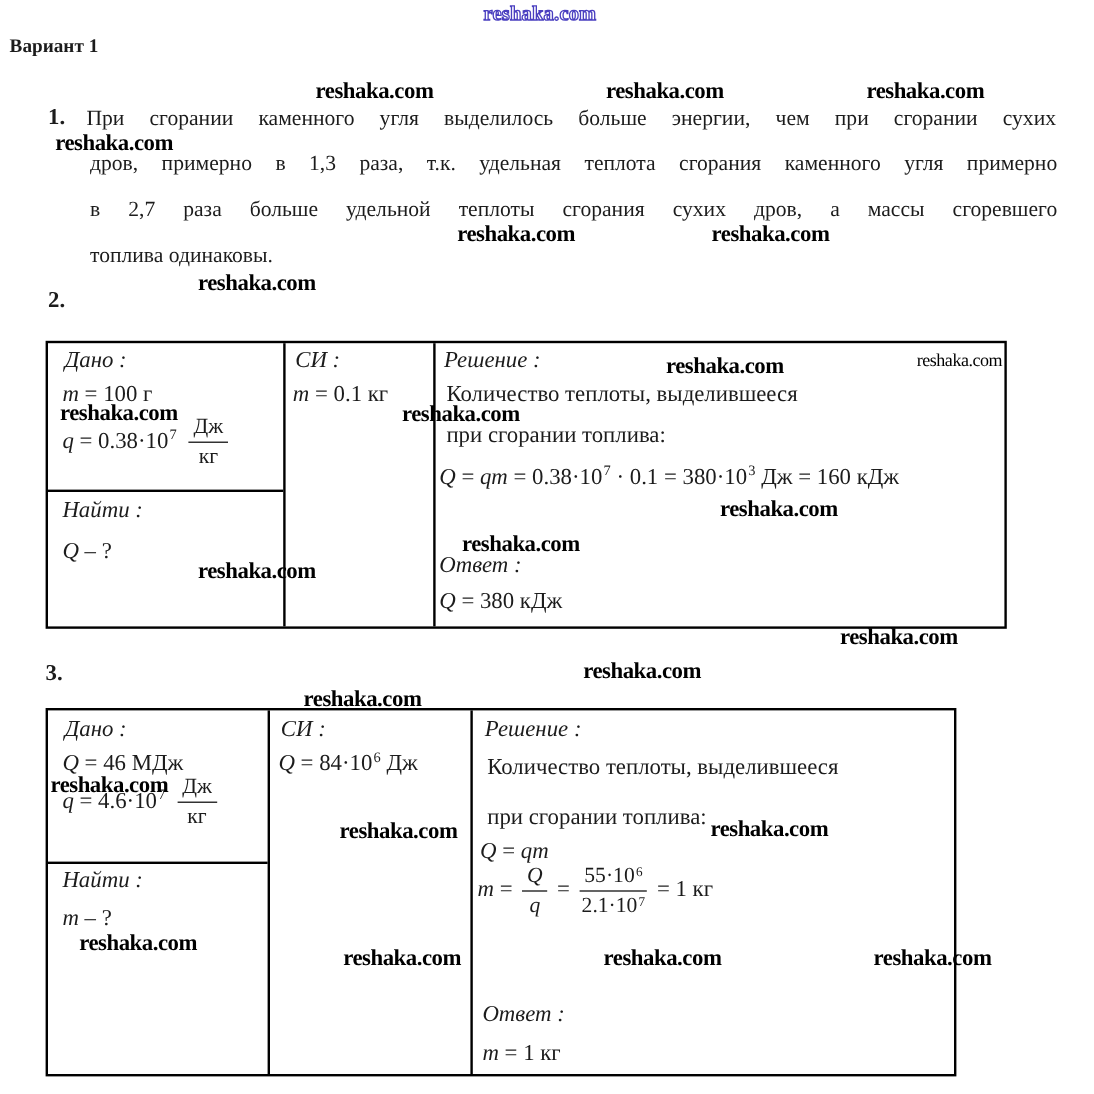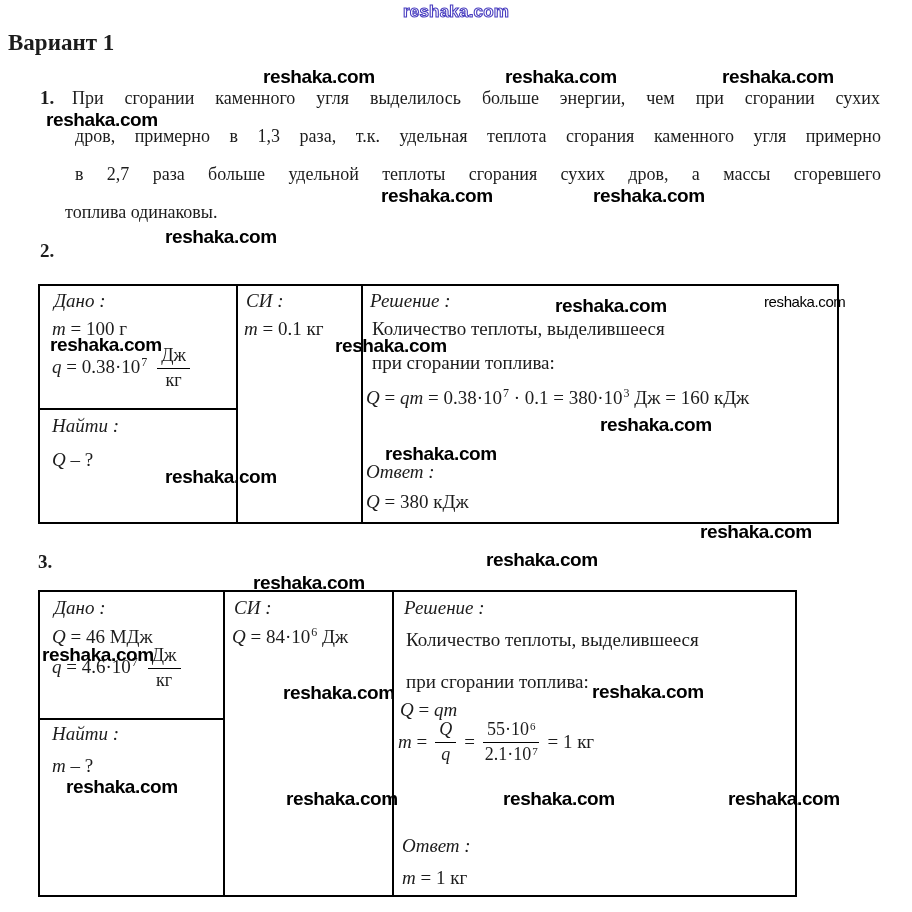--- a/index.html
+++ b/index.html
@@ -2,39 +2,39 @@
 <html><head>
 <meta charset="utf-8">
 <style>
   html,body{margin:0;padding:0}
   body{
     width:912px;height:912px;position:relative;background:#ffffff;
     font-family:"Liberation Serif",serif;color:#1c1c1c;overflow:hidden;
   }
   
   .wm{
-    position:absolute;font-family:Liberation Sans, sans-serif;font-weight:700;
+    position:absolute;font-family:Liberation Serif, serif;font-weight:700;
     letter-spacing:-0.4px;color:#000;white-space:nowrap;line-height:1.05;z-index:5;
   }
   .wm-outline{
     color:transparent;-webkit-text-stroke:1.1px #4a3fc0;letter-spacing:0.2px;
   }
   
-  .variant{position:absolute;left:8px;top:30px;font-weight:700;font-size:23px}
+  .variant{position:absolute;left:8px;top:30px;font-weight:700;font-size:16px}
   .num{position:absolute;font-weight:700;font-size:19px;z-index:2}
   #p1num{left:40px;top:87px}
   #p2num{left:40px;top:240px}
   #p3num{left:38px;top:551px}
   
   .p1line{position:absolute;font-size:18px;line-height:22px;z-index:2}
   .p1just{text-align:justify;text-align-last:justify}
   #p1l1{left:72px;top:87px;width:808px}
   #p1l2{left:75px;top:125px;width:806px}
   #p1l3{left:75px;top:163px;width:806px}
-  #p1l4{left:65px;top:201px;white-space:nowrap}
+  #p1l4{left:75px;top:201px;white-space:nowrap}
   
   .tbl{position:absolute;border:2px solid #000;z-index:1}
   #t2{left:38px;top:284px;width:797px;height:236px}
   #t3{left:38px;top:590px;width:755px;height:303px}
   .vline{position:absolute;top:0;bottom:0;width:0;border-left:2px solid #000}
   .hline{position:absolute;height:0;border-top:2px solid #000;left:0}
   #t2v1{left:196px}#t2v2{left:321px}#t2h1{top:122px;width:196px}
   #t3v1{left:183px}#t3v2{left:352px}#t3h1{top:126px;width:183px}
   .cell{position:absolute;font-size:19px;line-height:24px;white-space:nowrap;z-index:2}
   .lbl{font-style:italic}

